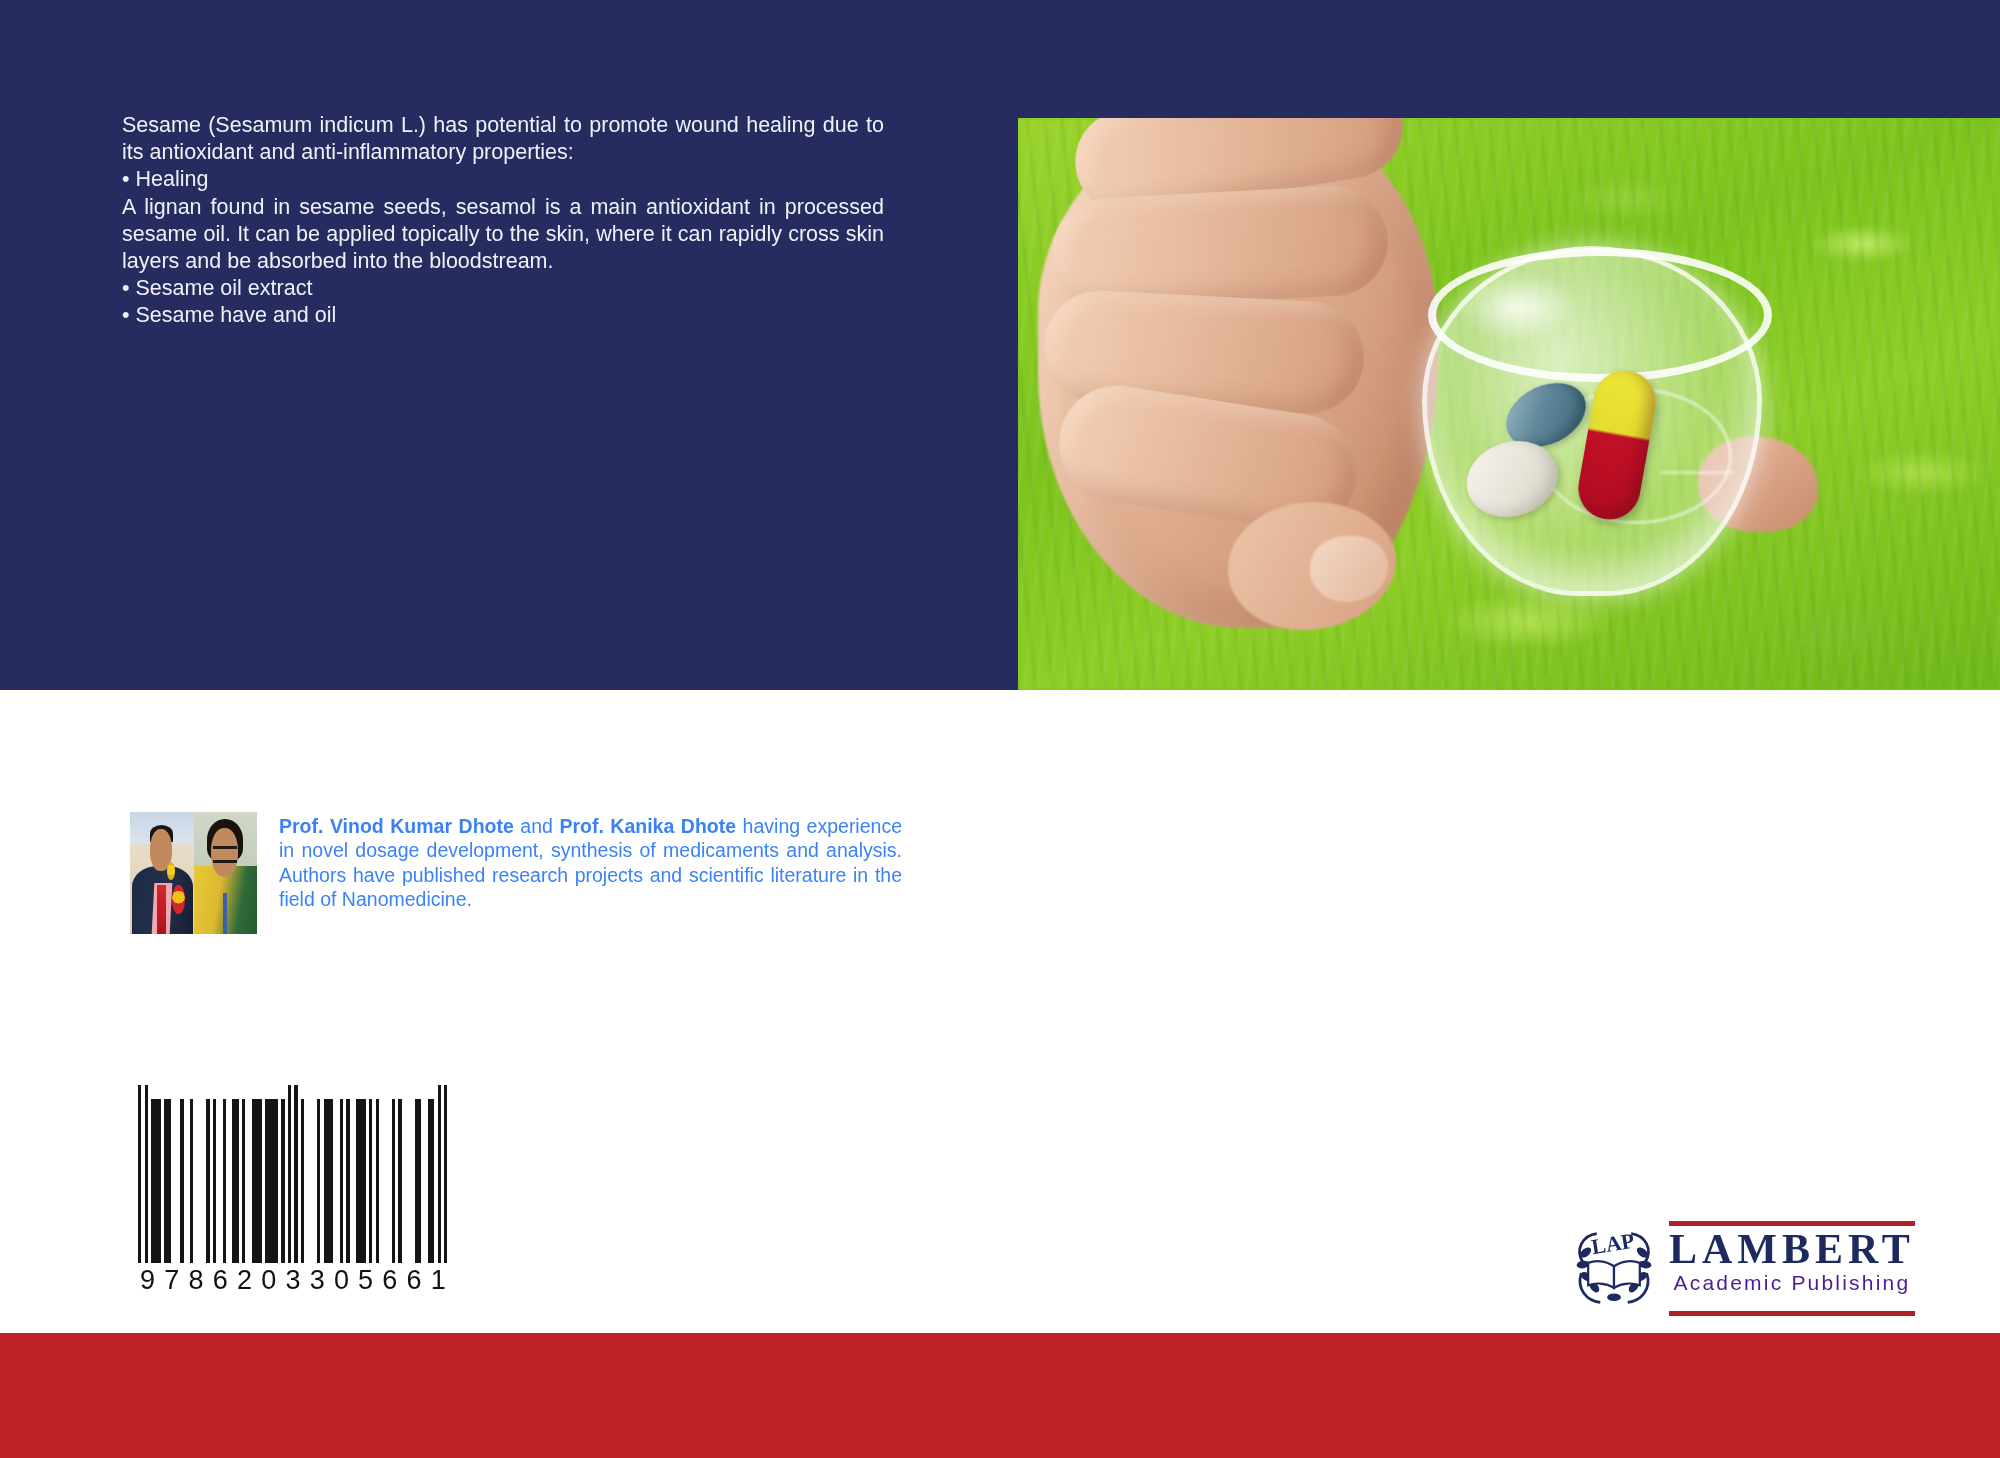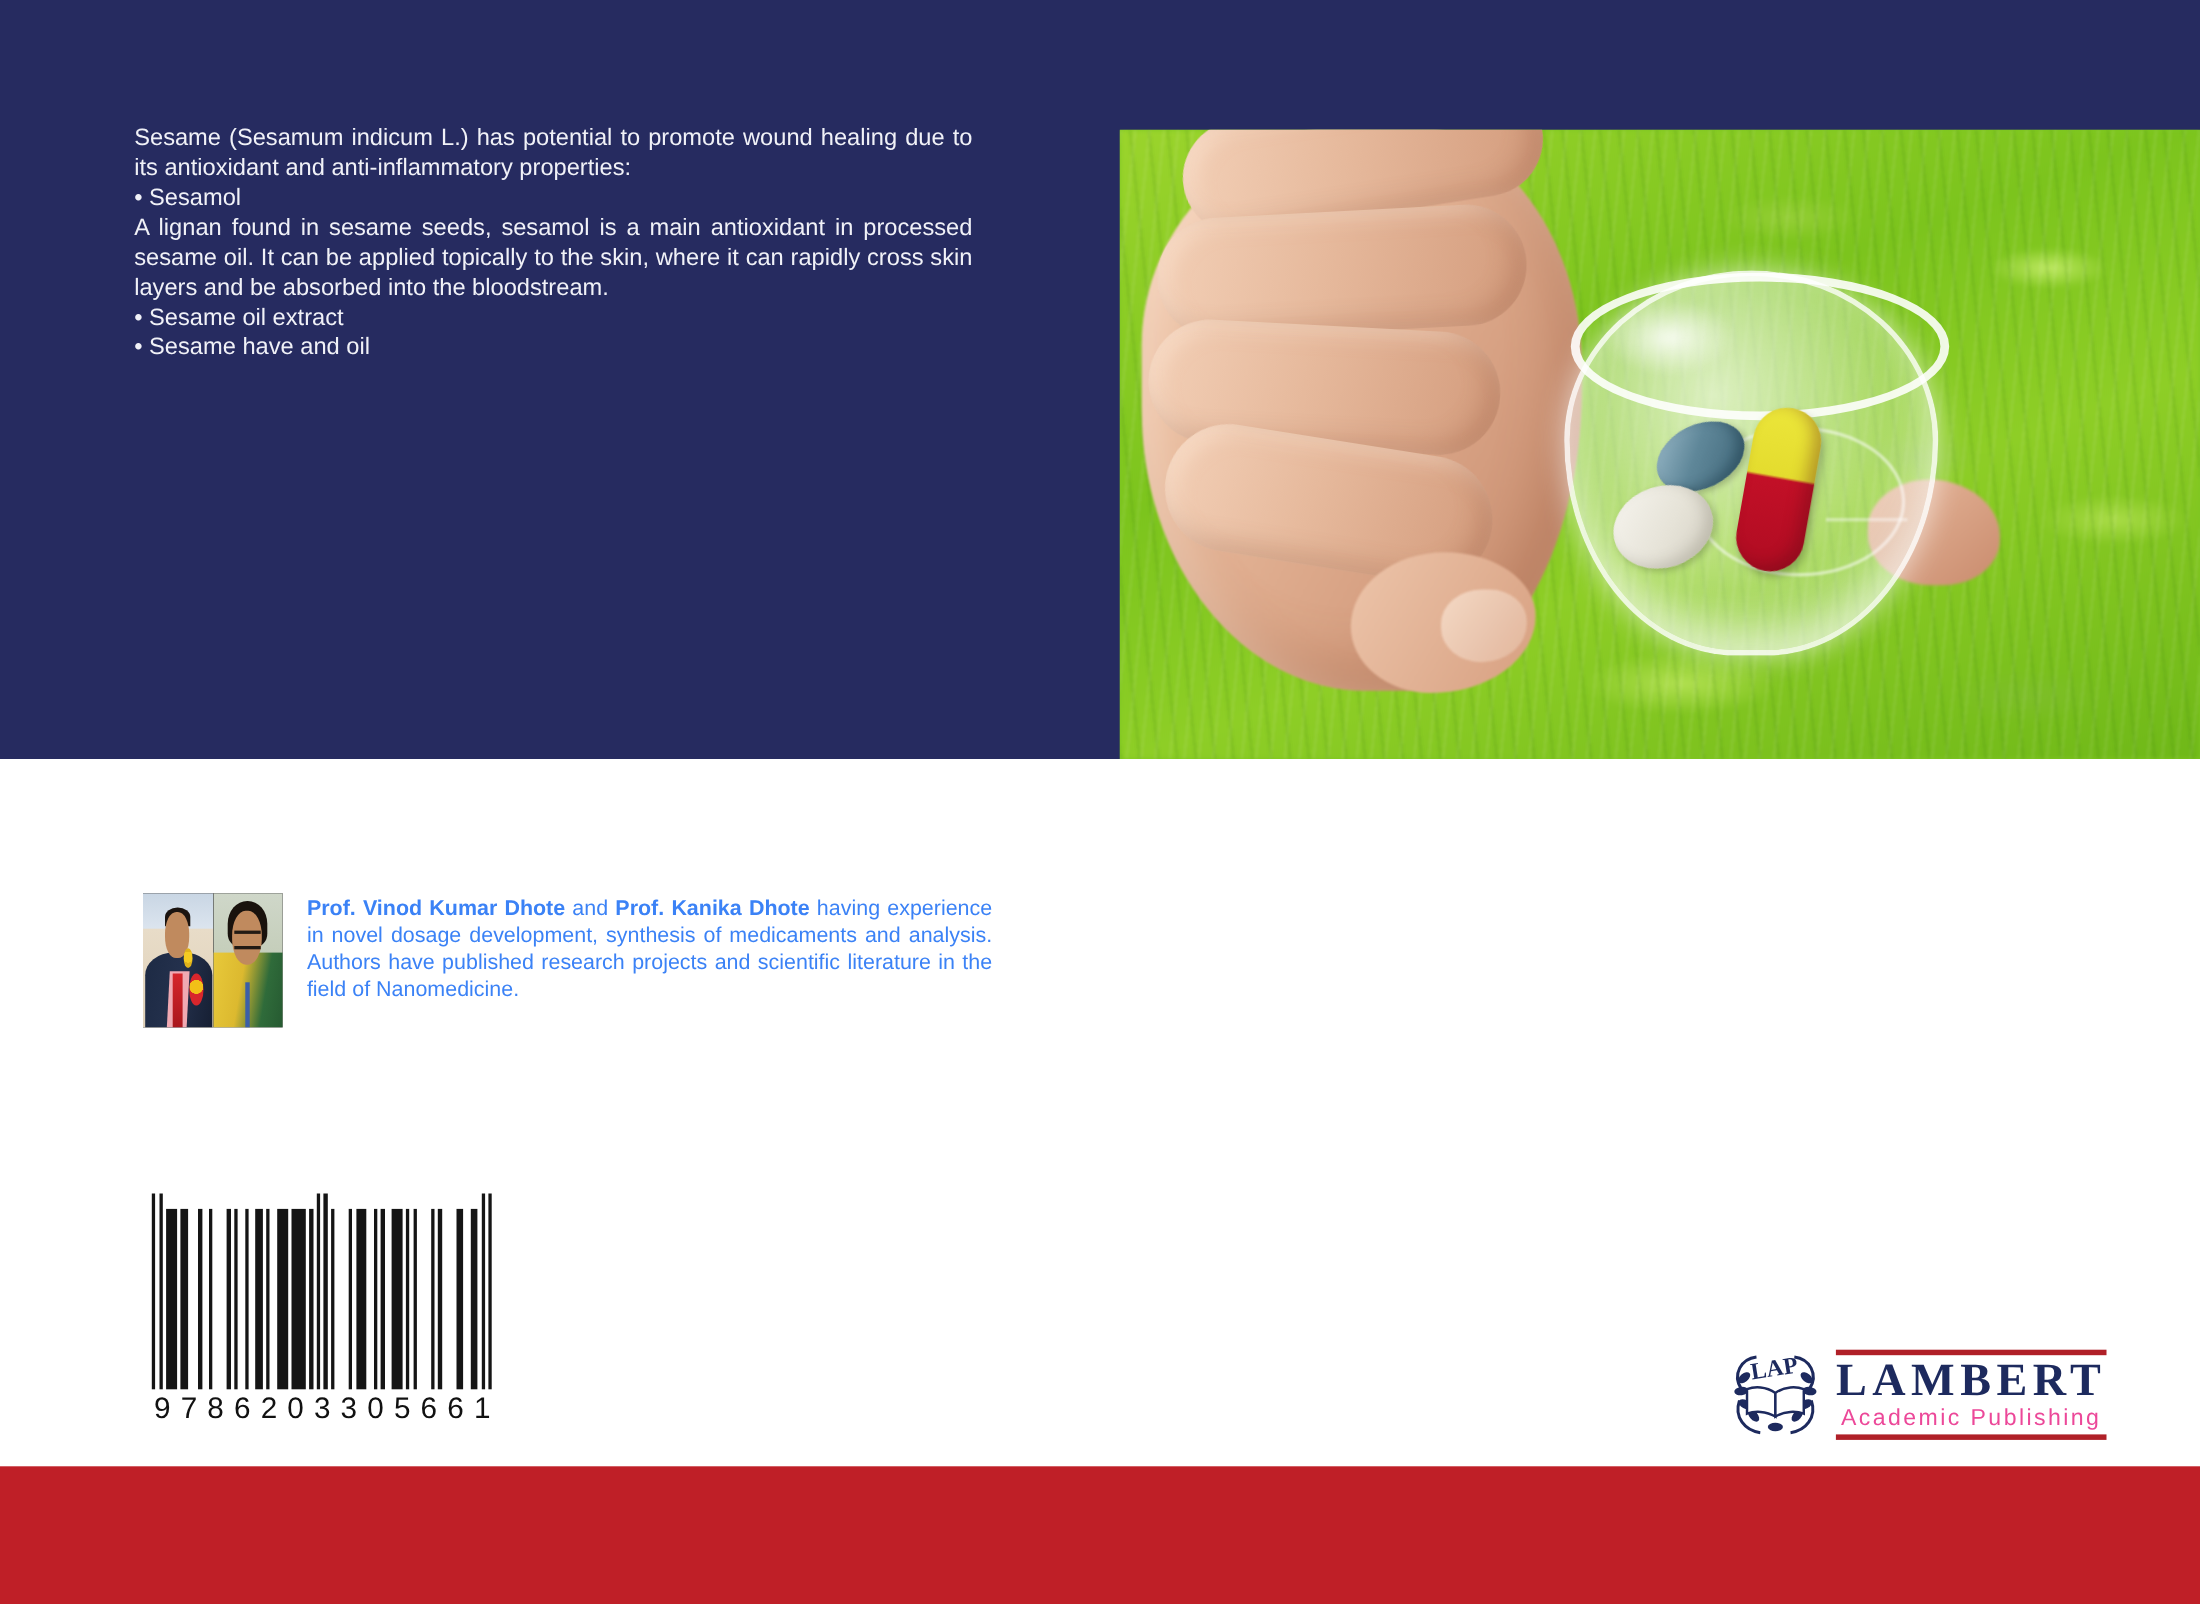--- a/index.html
+++ b/index.html
@@ -376,26 +376,26 @@
     font-weight: 700;
     color: #1d2a5e;
     font-size: 42px;
     line-height: 44px;
     letter-spacing: 5px;
     text-align: left;
     padding: 1px 0 0 0;
   }
   .lap-acad {
     font-family: "Liberation Sans", sans-serif;
-    color: #ec4899;
+    color: #4c1d95;
     font-size: 21px;
     line-height: 24px;
     letter-spacing: 2.2px;
     text-align: center;
-    padding-bottom: 3px;
+    padding-bottom: 16px;
   }
 
   
   .red-band {
     position: absolute;
     left: 0;
     top: 1333px;
     width: 2000px;
     height: 125px;
     background: #bf1f27;
@@ -428,21 +428,21 @@
       <div class="cup-inner-ring"></div>
       <div class="pill pill-blue"></div>
       <div class="pill pill-white"></div>
       <div class="pill pill-capsule"></div>
       <div class="cup-shine"></div>
     </div>
   </div>
 
   <div class="back-text">
     <p>Sesame (Sesamum indicum L.) has potential to promote wound healing due to its antioxidant and anti-inflammatory properties:</p>
-    <p class="bullet-line">• Sesamol</p>
+    <p class="bullet-line">• Healing</p>
     <p>A lignan found in sesame seeds, sesamol is a main antioxidant in processed sesame oil. It can be applied topically to the skin, where it can rapidly cross skin layers and be absorbed into the bloodstream.</p>
     <p class="bullet-line">• Sesame oil extract</p>
     <p class="bullet-line">• Sesame have and oil</p>
   </div>
 
   <div class="bio">
     <div class="bio-photos">
       <div class="bio-photo p1">
         <div class="bg"></div>
         <div class="suit"></div>

